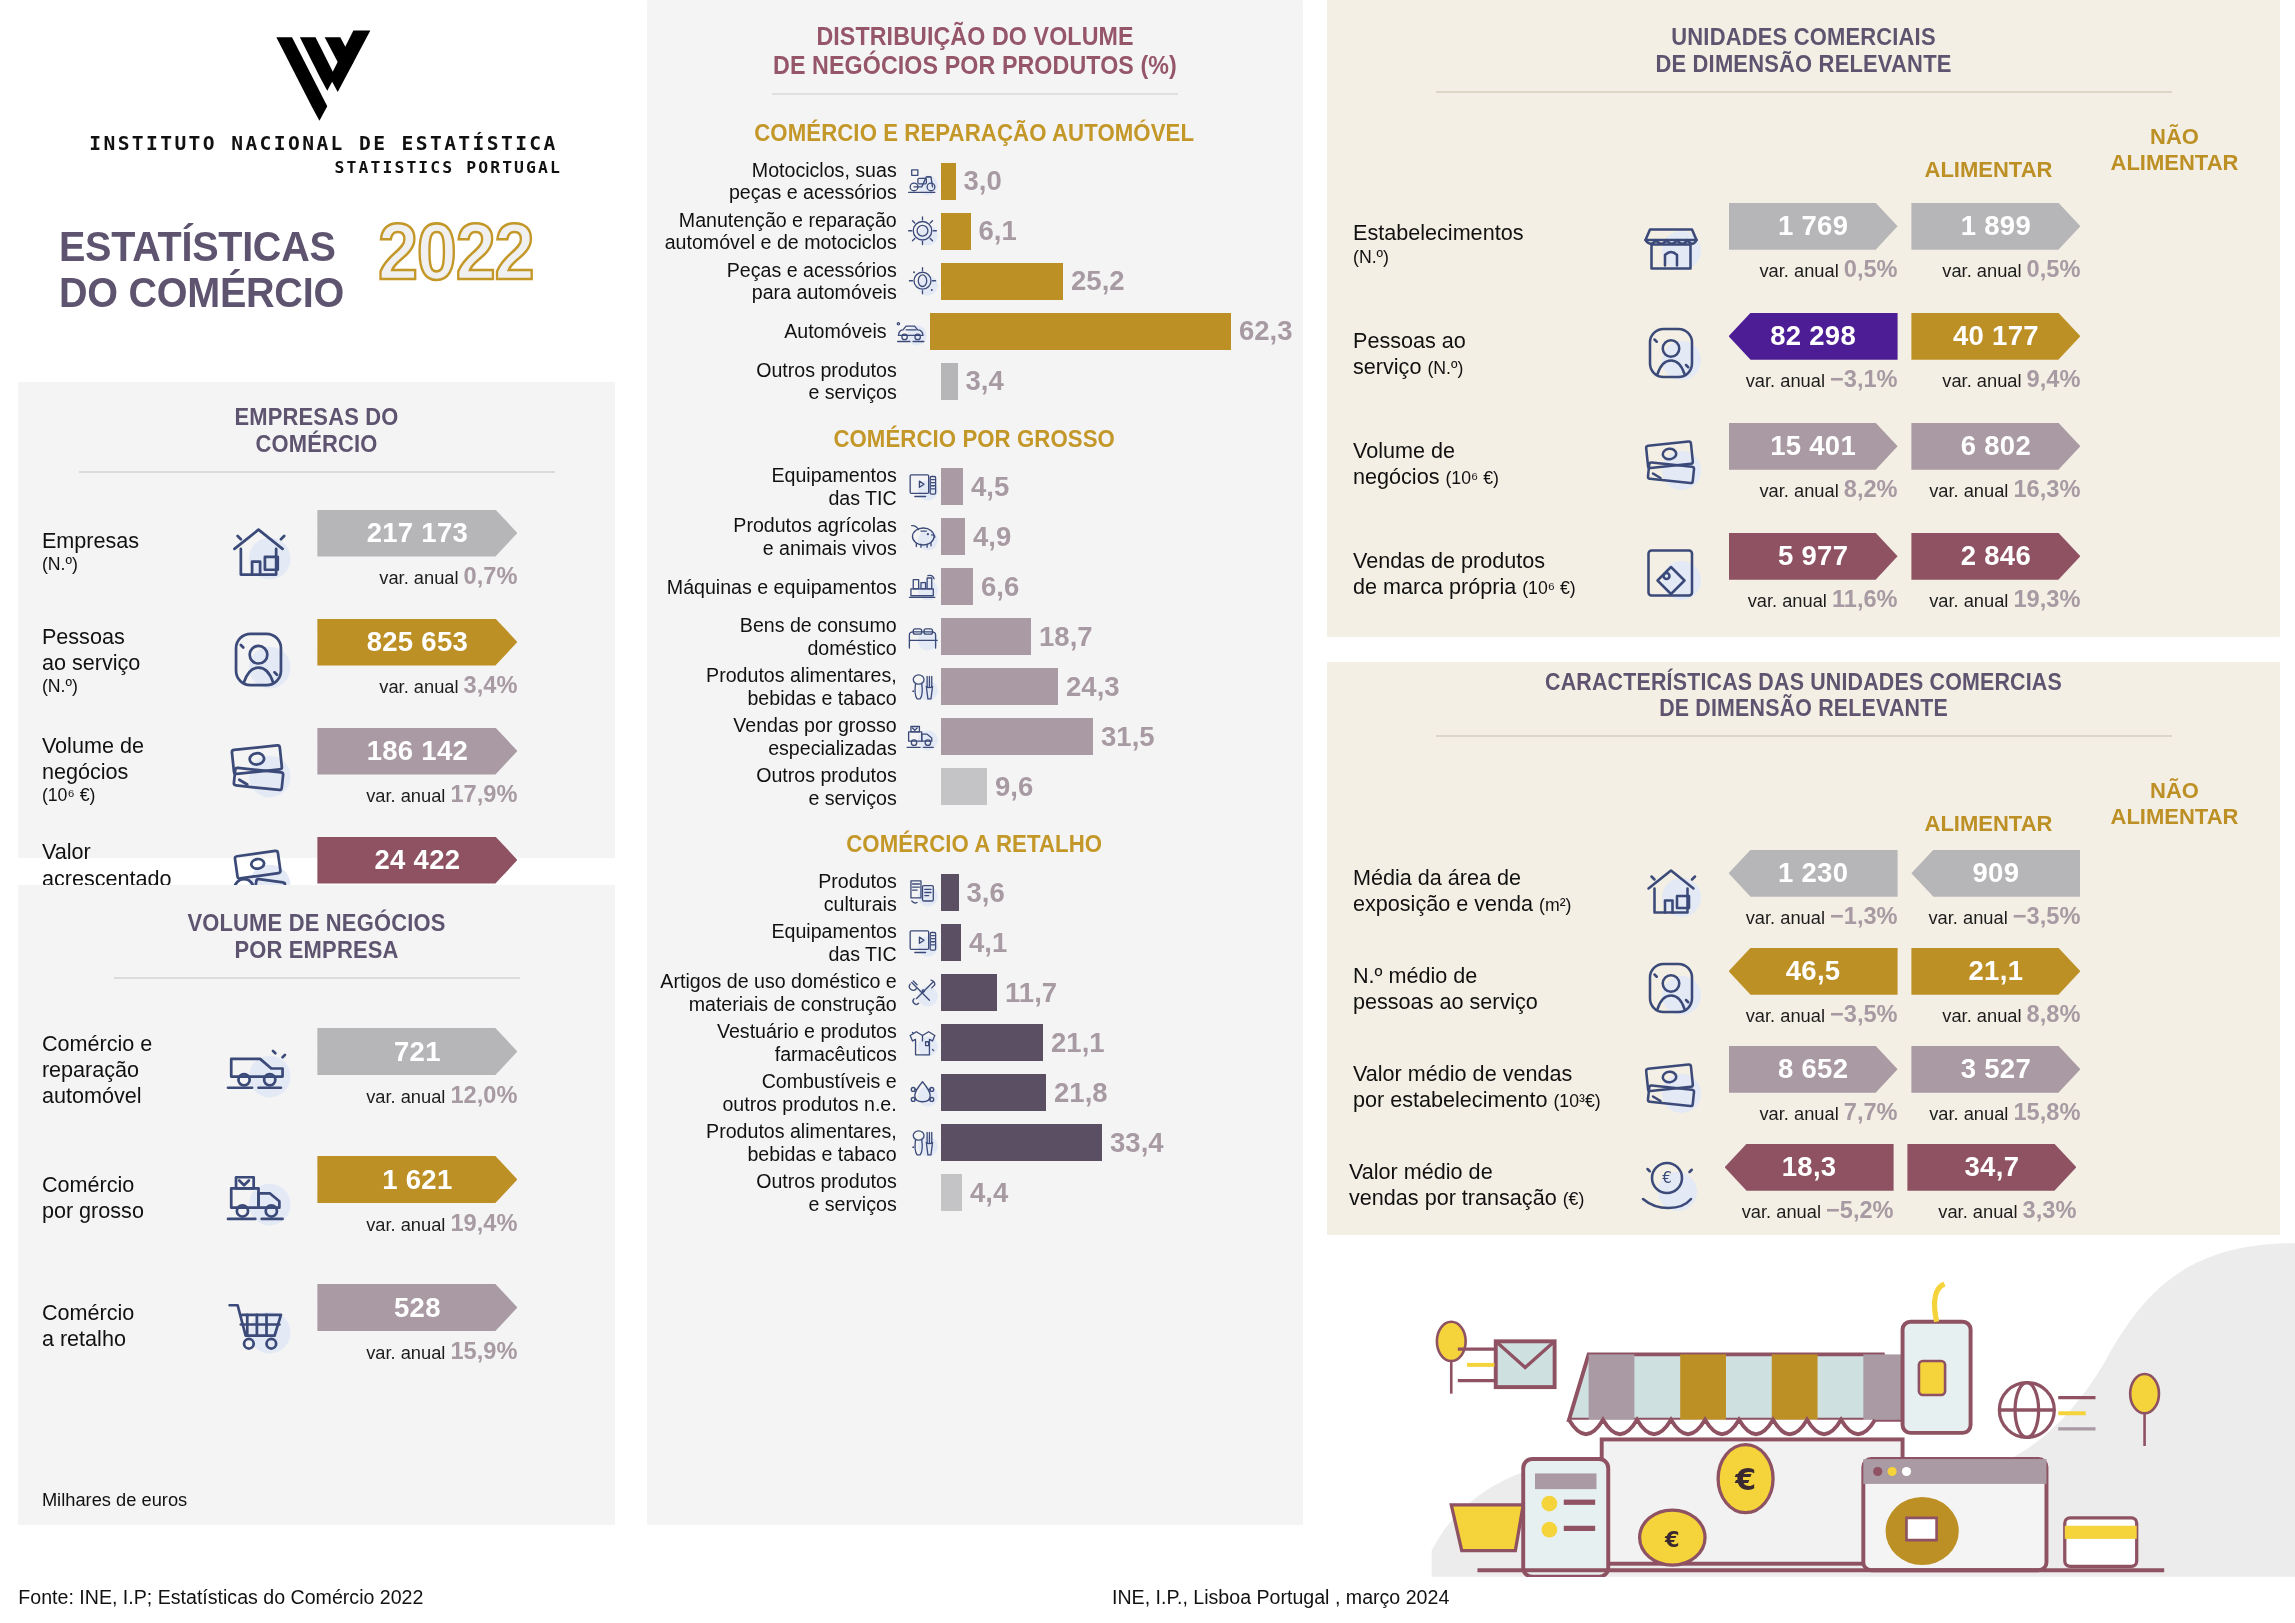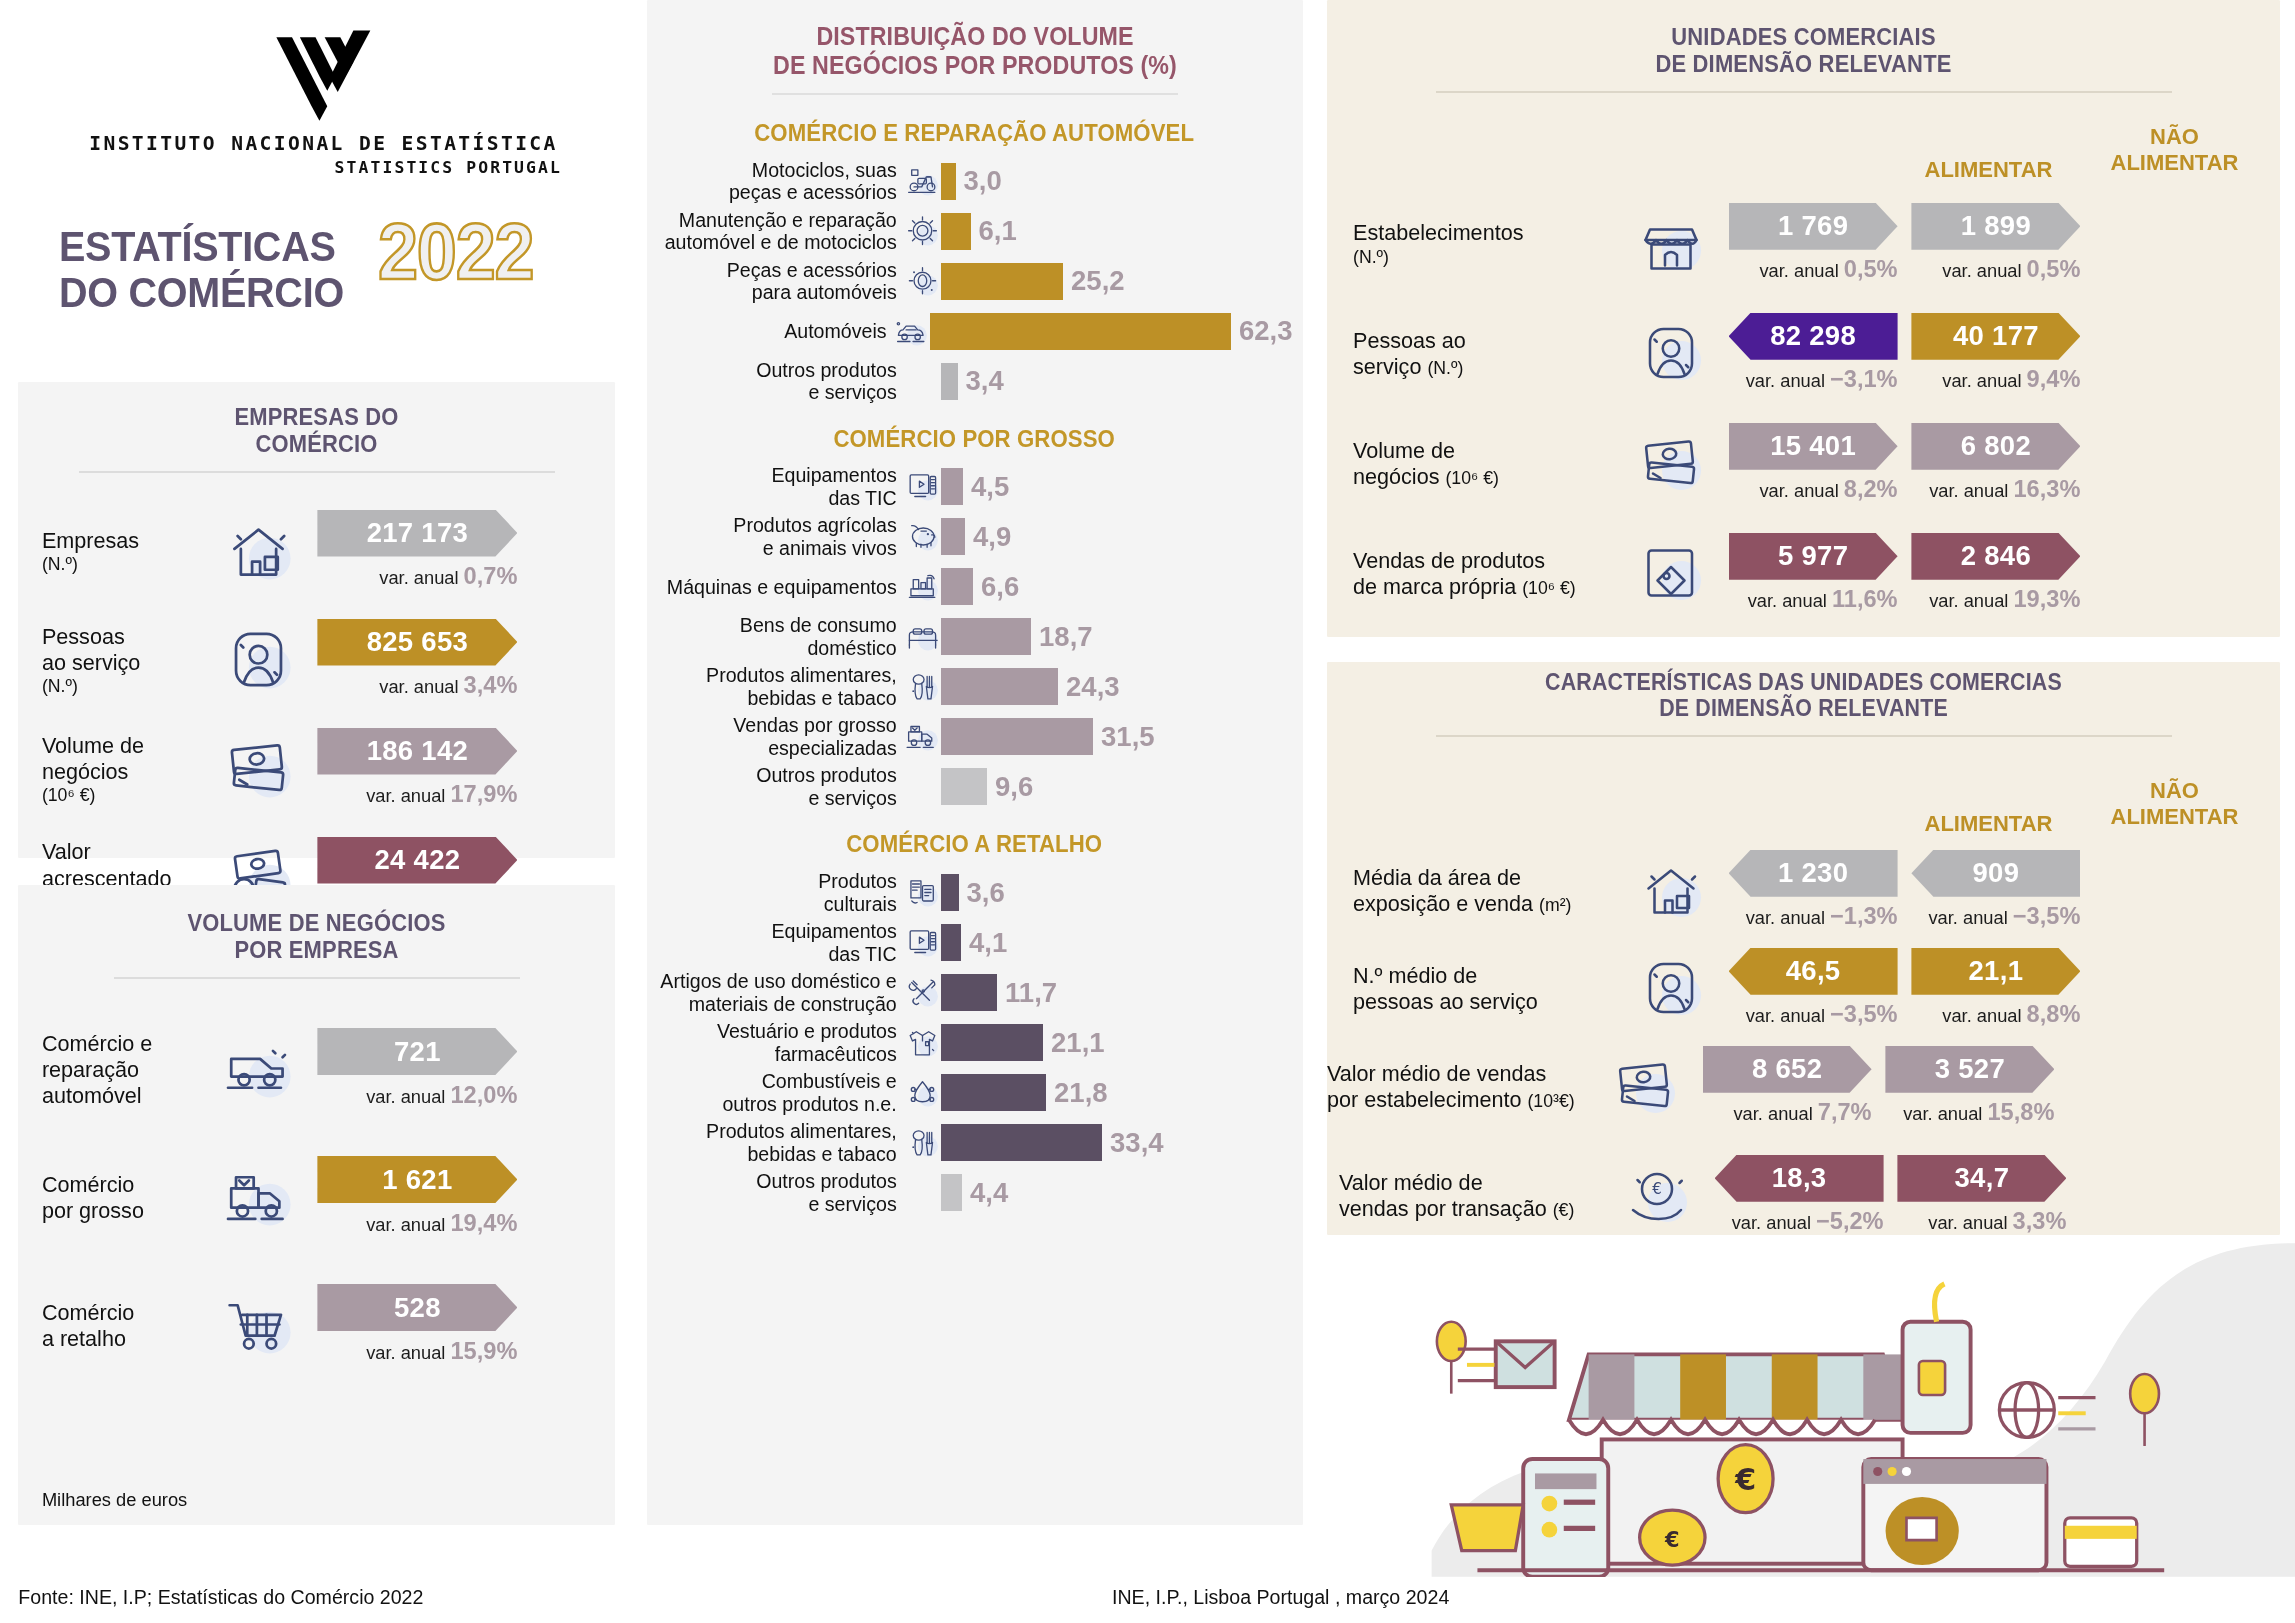--- a/index.html
+++ b/index.html
@@ -867,21 +867,21 @@
             </div>
       <div style="width:171px; padding-left:2.6px;">
         <div class="badge left" style="background:#bd9026; width:169px;">46,5</div>
         <div class="var-line" style="text-align:right; width:169px;">var. anual <b>−3,5%</b></div>
       </div>
       <div style="width:183px; padding-left:14.4px;">
         <div class="badge right" style="background:#bd9026; width:169px;">21,1</div>
         <div class="var-line" style="text-align:right; width:169px;">var. anual <b>8,8%</b></div>
       </div>
     </div>
-    <div class="metric-row" style="height:98px; ">
+    <div class="metric-row" style="height:98px; padding-left:26px;">
       <div class="metric-label" style="width:262px; padding-top:2.6px;">
               <div>Valor médio de vendas</div>
               <div>por estabelecimento <span class="sub">(10³€)</span></div>
             </div>
       <div class="metric-icon" style="width:111px;">
               <svg width="72" height="72" viewBox="0 0 96 96">
                 <circle cx="62" cy="58" r="26" fill="#e3e9f5"></circle>
                 <rect x="16" y="22" width="60" height="30" rx="3" transform="rotate(-6 46 37)" fill="none" stroke="#3b4a78" stroke-width="3.4" stroke-linecap="round" stroke-linejoin="round"></rect>
                 <ellipse cx="46" cy="36" rx="9" ry="7" transform="rotate(-6 46 36)" fill="none" stroke="#3b4a78" stroke-width="3.4" stroke-linecap="round" stroke-linejoin="round"></ellipse>
                 <rect x="18" y="50" width="60" height="22" rx="3" transform="rotate(6 48 61)" fill="none" stroke="#3b4a78" stroke-width="3.4" stroke-linecap="round" stroke-linejoin="round"></rect>
@@ -890,21 +890,21 @@
             </div>
       <div style="width:171px; padding-left:2.6px;">
         <div class="badge right" style="background:#a99aa3; width:169px;">8 652</div>
         <div class="var-line" style="text-align:right; width:169px;">var. anual <b>7,7%</b></div>
       </div>
       <div style="width:183px; padding-left:14.4px;">
         <div class="badge right" style="background:#a99aa3; width:169px;">3 527</div>
         <div class="var-line" style="text-align:right; width:169px;">var. anual <b>15,8%</b></div>
       </div>
     </div>
-    <div class="metric-row" style="height:98px; padding-left:12px;margin-top:11px;">
+    <div class="metric-row" style="height:98px; padding-left:22px;">
       <div class="metric-label" style="width:262px; padding-top:2.6px;">
               <div>Valor médio de</div>
               <div>vendas por transação <span class="sub">(€)</span></div>
             </div>
       <div class="metric-icon" style="width:111px;">
               <svg width="72" height="72" viewBox="0 0 96 96">
                 <circle cx="62" cy="58" r="26" fill="#e3e9f5"></circle>
                 <circle cx="48" cy="40" r="20" fill="none" stroke="#3b4a78" stroke-width="3.4" stroke-linecap="round" stroke-linejoin="round"></circle>
                 <text x="48" y="47" font-size="20" font-family="DejaVu Sans, sans-serif" fill="#3b4a78" text-anchor="middle">€</text>
                 <path d="M16 68 q14 12 34 12 q20 0 30-12" fill="none" stroke="#3b4a78" stroke-width="3.4" stroke-linecap="round" stroke-linejoin="round"></path>

